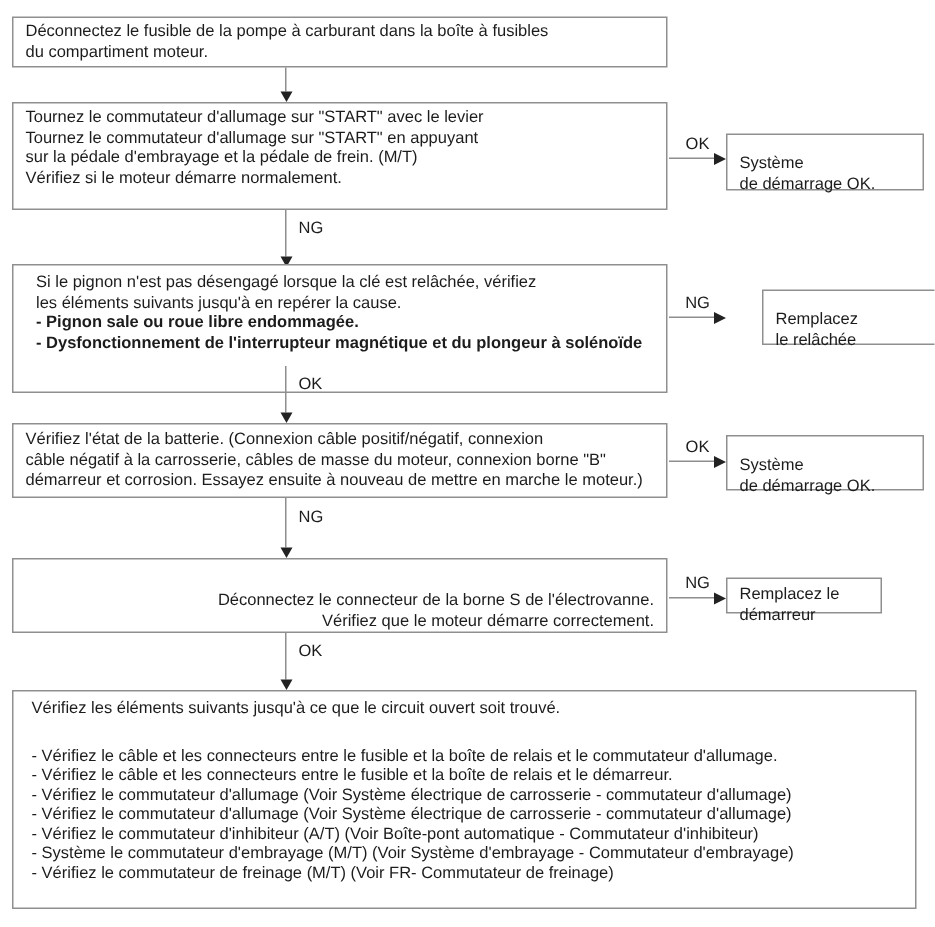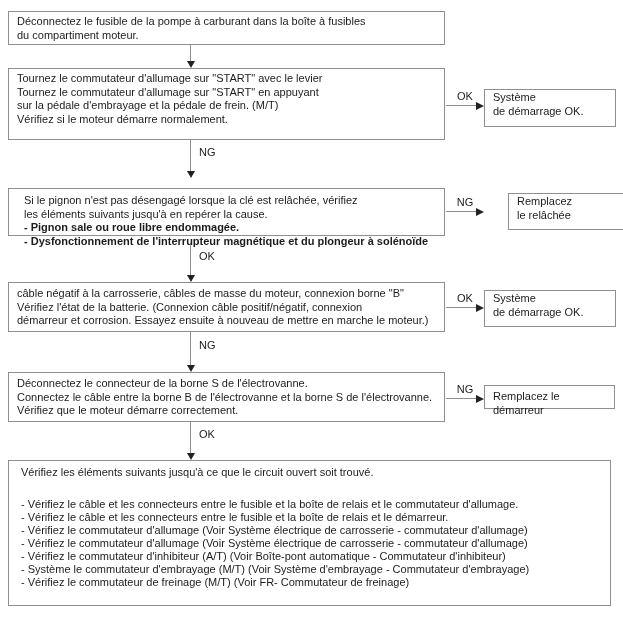--- a/index.html
+++ b/index.html
@@ -20,38 +20,38 @@
     font-size:11px;
     line-height:13.5px;
     color:var(--text);
   }
   .box .line{white-space:nowrap;}
   .box .line.bold{font-weight:bold;}
   .rbox{
     position:absolute;
     border:1px solid var(--border);
     background:var(--bg);
-    padding:0 8px;
+    padding:12px 8px;
     font-size:11px;
     line-height:14px;
     color:var(--text);
   }
   
   .b1{left:8px;top:11px;width:437px;height:34px;}
   .b2{left:8px;top:68px;width:437px;height:72px;}
-  .b3{left:8px;top:188px;width:437px;height:48px;padding-top:5px;padding-left:15px;}
+  .b3{left:8px;top:176px;width:437px;height:86px;padding-top:5px;padding-left:15px;}
   .b4{left:8px;top:282px;width:437px;height:50px;padding-top:4px;}
-  .b5{left:8px;top:372px;width:437px;height:50px;padding-top:4px;}
+  .b5{left:8px;top:372px;width:437px;height:50px;padding-top:21px;text-align:right;}
   .bf{left:8px;top:460px;width:603px;height:146px;padding:5px 12px;line-height:13px;}
   .bf .intro{margin-bottom:19px;white-space:nowrap;}
   
   .r2{left:484px;top:89px;width:132px;height:38px;}
   .r3{left:508px;top:193px;width:128px;height:37px;}
   .r4{left:484px;top:290px;width:132px;height:37px;}
-  .r5{left:484px;top:385px;width:131px;height:24px;padding-top:3px;}
+  .r5{left:484px;top:385px;width:104px;height:24px;padding-top:3px;}
   
   .vconn{position:absolute;left:187px;width:60px;}
   .vconn .vline{position:absolute;left:3px;top:0;width:1px;background:var(--arrow);}
   .vconn .vhead{position:absolute;left:0;width:0;height:0;
     border-left:4px solid transparent;border-right:4px solid transparent;
     border-top:7px solid var(--arrowhead);}
   .vconn .vlabel{position:absolute;left:12px;font-size:11px;color:var(--text);}
   .c1{top:45px;height:23px;}
   .c1 .vline{height:16px;} .c1 .vhead{top:16px;}
   .c2{top:140px;height:38px;}
@@ -126,22 +126,22 @@
       <div class="line">le relâchée</div>
     </div>
 
   <div class="vconn c3">
     <div class="vline"></div>
     <div class="vhead"></div>
     <div class="vlabel">OK</div>
   </div>
 
   <div class="box b4">
+      <div class="line">Vérifiez l'état de la batterie. (Connexion câble positif/négatif, connexion</div>
       <div class="line">câble négatif à la carrosserie, câbles de masse du moteur, connexion borne "B"</div>
-      <div class="line">Vérifiez l'état de la batterie. (Connexion câble positif/négatif, connexion</div>
       <div class="line">démarreur et corrosion. Essayez ensuite à nouveau de mettre en marche le moteur.)</div>
     </div>
 
   <div class="hconn s4">
     <div class="hlabel">OK</div>
     <div class="hline"></div>
     <div class="hhead"></div>
   </div>
   <div class="rbox r4">
       <div class="line">Système</div>
@@ -149,21 +149,20 @@
     </div>
 
   <div class="vconn c4">
     <div class="vline"></div>
     <div class="vhead"></div>
     <div class="vlabel">NG</div>
   </div>
 
   <div class="box b5">
       <div class="line">Déconnectez le connecteur de la borne S de l'électrovanne.</div>
-      <div class="line">Connectez le câble entre la borne B de l'électrovanne et la borne S de l'électrovanne.</div>
       <div class="line">Vérifiez que le moteur démarre correctement.</div>
     </div>
 
   <div class="hconn s5">
     <div class="hlabel">NG</div>
     <div class="hline"></div>
     <div class="hhead"></div>
   </div>
   <div class="rbox r5">
       <div class="line">Remplacez le démarreur</div>

